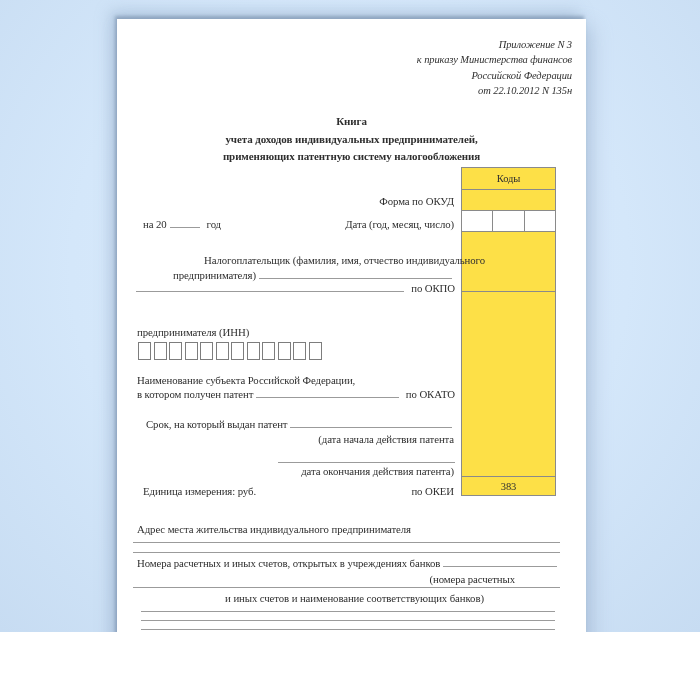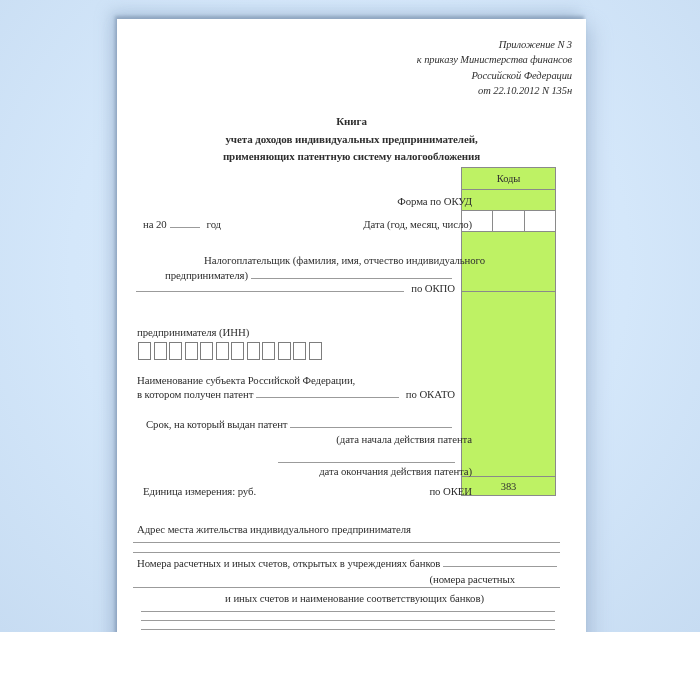--- a/index.html
+++ b/index.html
@@ -29,33 +29,33 @@
   .title{
     top:94px;left:0;width:100%;
     text-align:center;font-weight:bold;font-size:11px;line-height:17.5px;
     letter-spacing:-0.1px;
   }
   
   .codes-col{left:344px;top:148px;width:95px;font-size:10.5px;}
   .ccell{
     border:1px solid #8a8a8a;margin-top:-1px;
     display:flex;align-items:center;justify-content:center;
-    background:#bef264;
+    background:#fde047;
   }
   .ccell:first-child{margin-top:0;}
   .ccell.h-kody{height:23px;}
   .ccell.h-okud{height:22px;}
   .crow{display:flex;margin-top:-1px;height:22px;}
   .crow .sub{flex:1;border:1px solid #8a8a8a;margin-left:-1px;}
   .crow .sub:first-child{margin-left:0;}
   .ccell.h-mid1{height:61px;}
   .ccell.h-mid2{height:186px;}
   .ccell.h-okei{height:20px;}
   
-  .rlabel{right:114px;text-align:right;}
+  .rlabel{right:132px;text-align:right;}
   .blank{border-bottom:1px solid #9b9b9b;}
   .fillrow{display:flex;align-items:baseline;}
   .fillrow .blank{flex:1;height:0.85em;margin:0 3px;}
   .fillrow .tail{margin-left:4px;white-space:nowrap;}
   .hline{border-bottom:1px solid #9b9b9b;height:8px;}
   .inn-row{display:flex;gap:2.5px;}
   .inn-box{width:13px;height:18px;border:1.5px solid #7d7d7d;background:#fff;}
   .center{left:0;width:100%;text-align:center;}
   .nowrap{white-space:nowrap;}
 </style>
@@ -94,21 +94,21 @@
     <div class="abs rlabel nowrap" style="top:176px;">Форма по ОКУД</div>
 
     <div class="abs fillrow" style="left:26px;top:199px;width:80px;">
       <span>на 20</span>
       <span class="blank" style="height:0.85em;width:30px;flex:none;"></span>
       <span class="tail">год</span>
     </div>
     <div class="abs rlabel nowrap" style="top:199px;">Дата (год, месяц, число)</div>
 
     <div class="abs nowrap" style="left:87px;top:235px;">Налогоплательщик (фамилия, имя, отчество индивидуального</div>
-    <div class="abs fillrow" style="left:48px;top:250px;right:131px;">
+    <div class="abs fillrow" style="left:56px;top:250px;right:131px;">
       <span>предпринимателя)</span>
       <span class="blank"></span>
     </div>
     <div class="abs fillrow" style="left:16px;top:263px;right:131px;">
       <span class="blank"></span>
       <span class="tail">по ОКПО</span>
     </div>
 
     <div class="abs nowrap" style="left:20px;top:307px;">предпринимателя (ИНН)</div>
     <div class="abs inn-row" style="left:21px;top:323px;">

